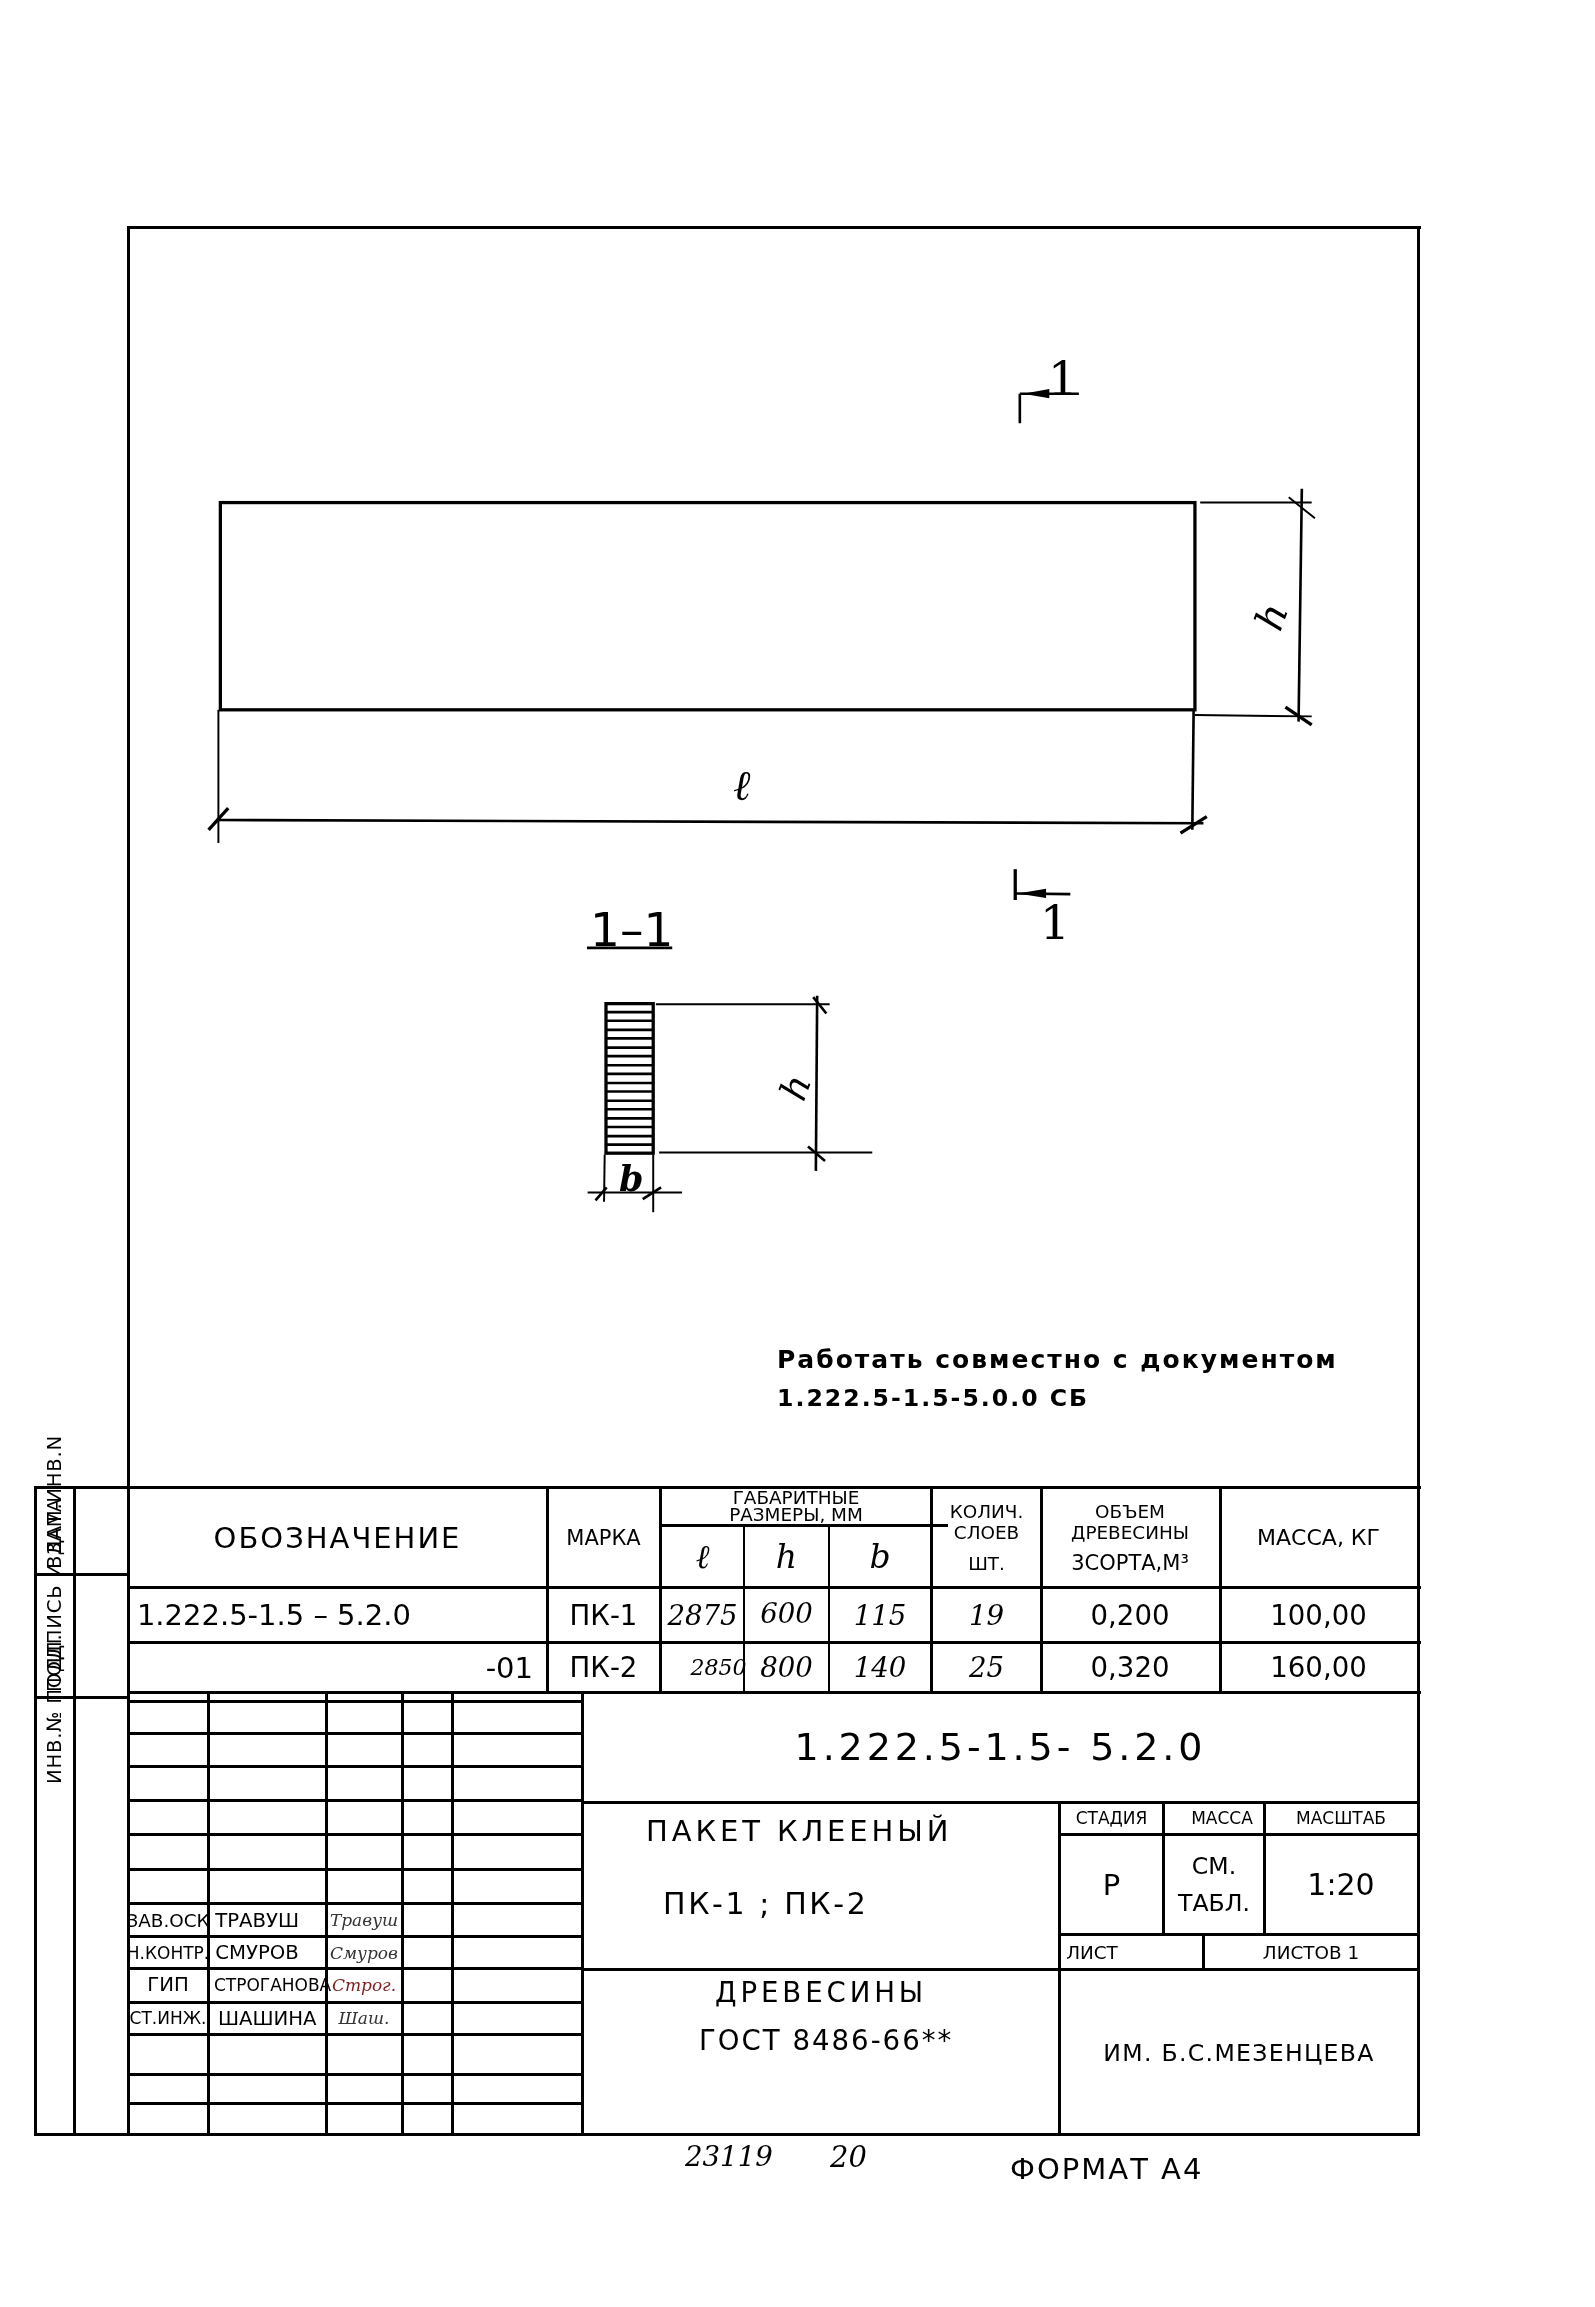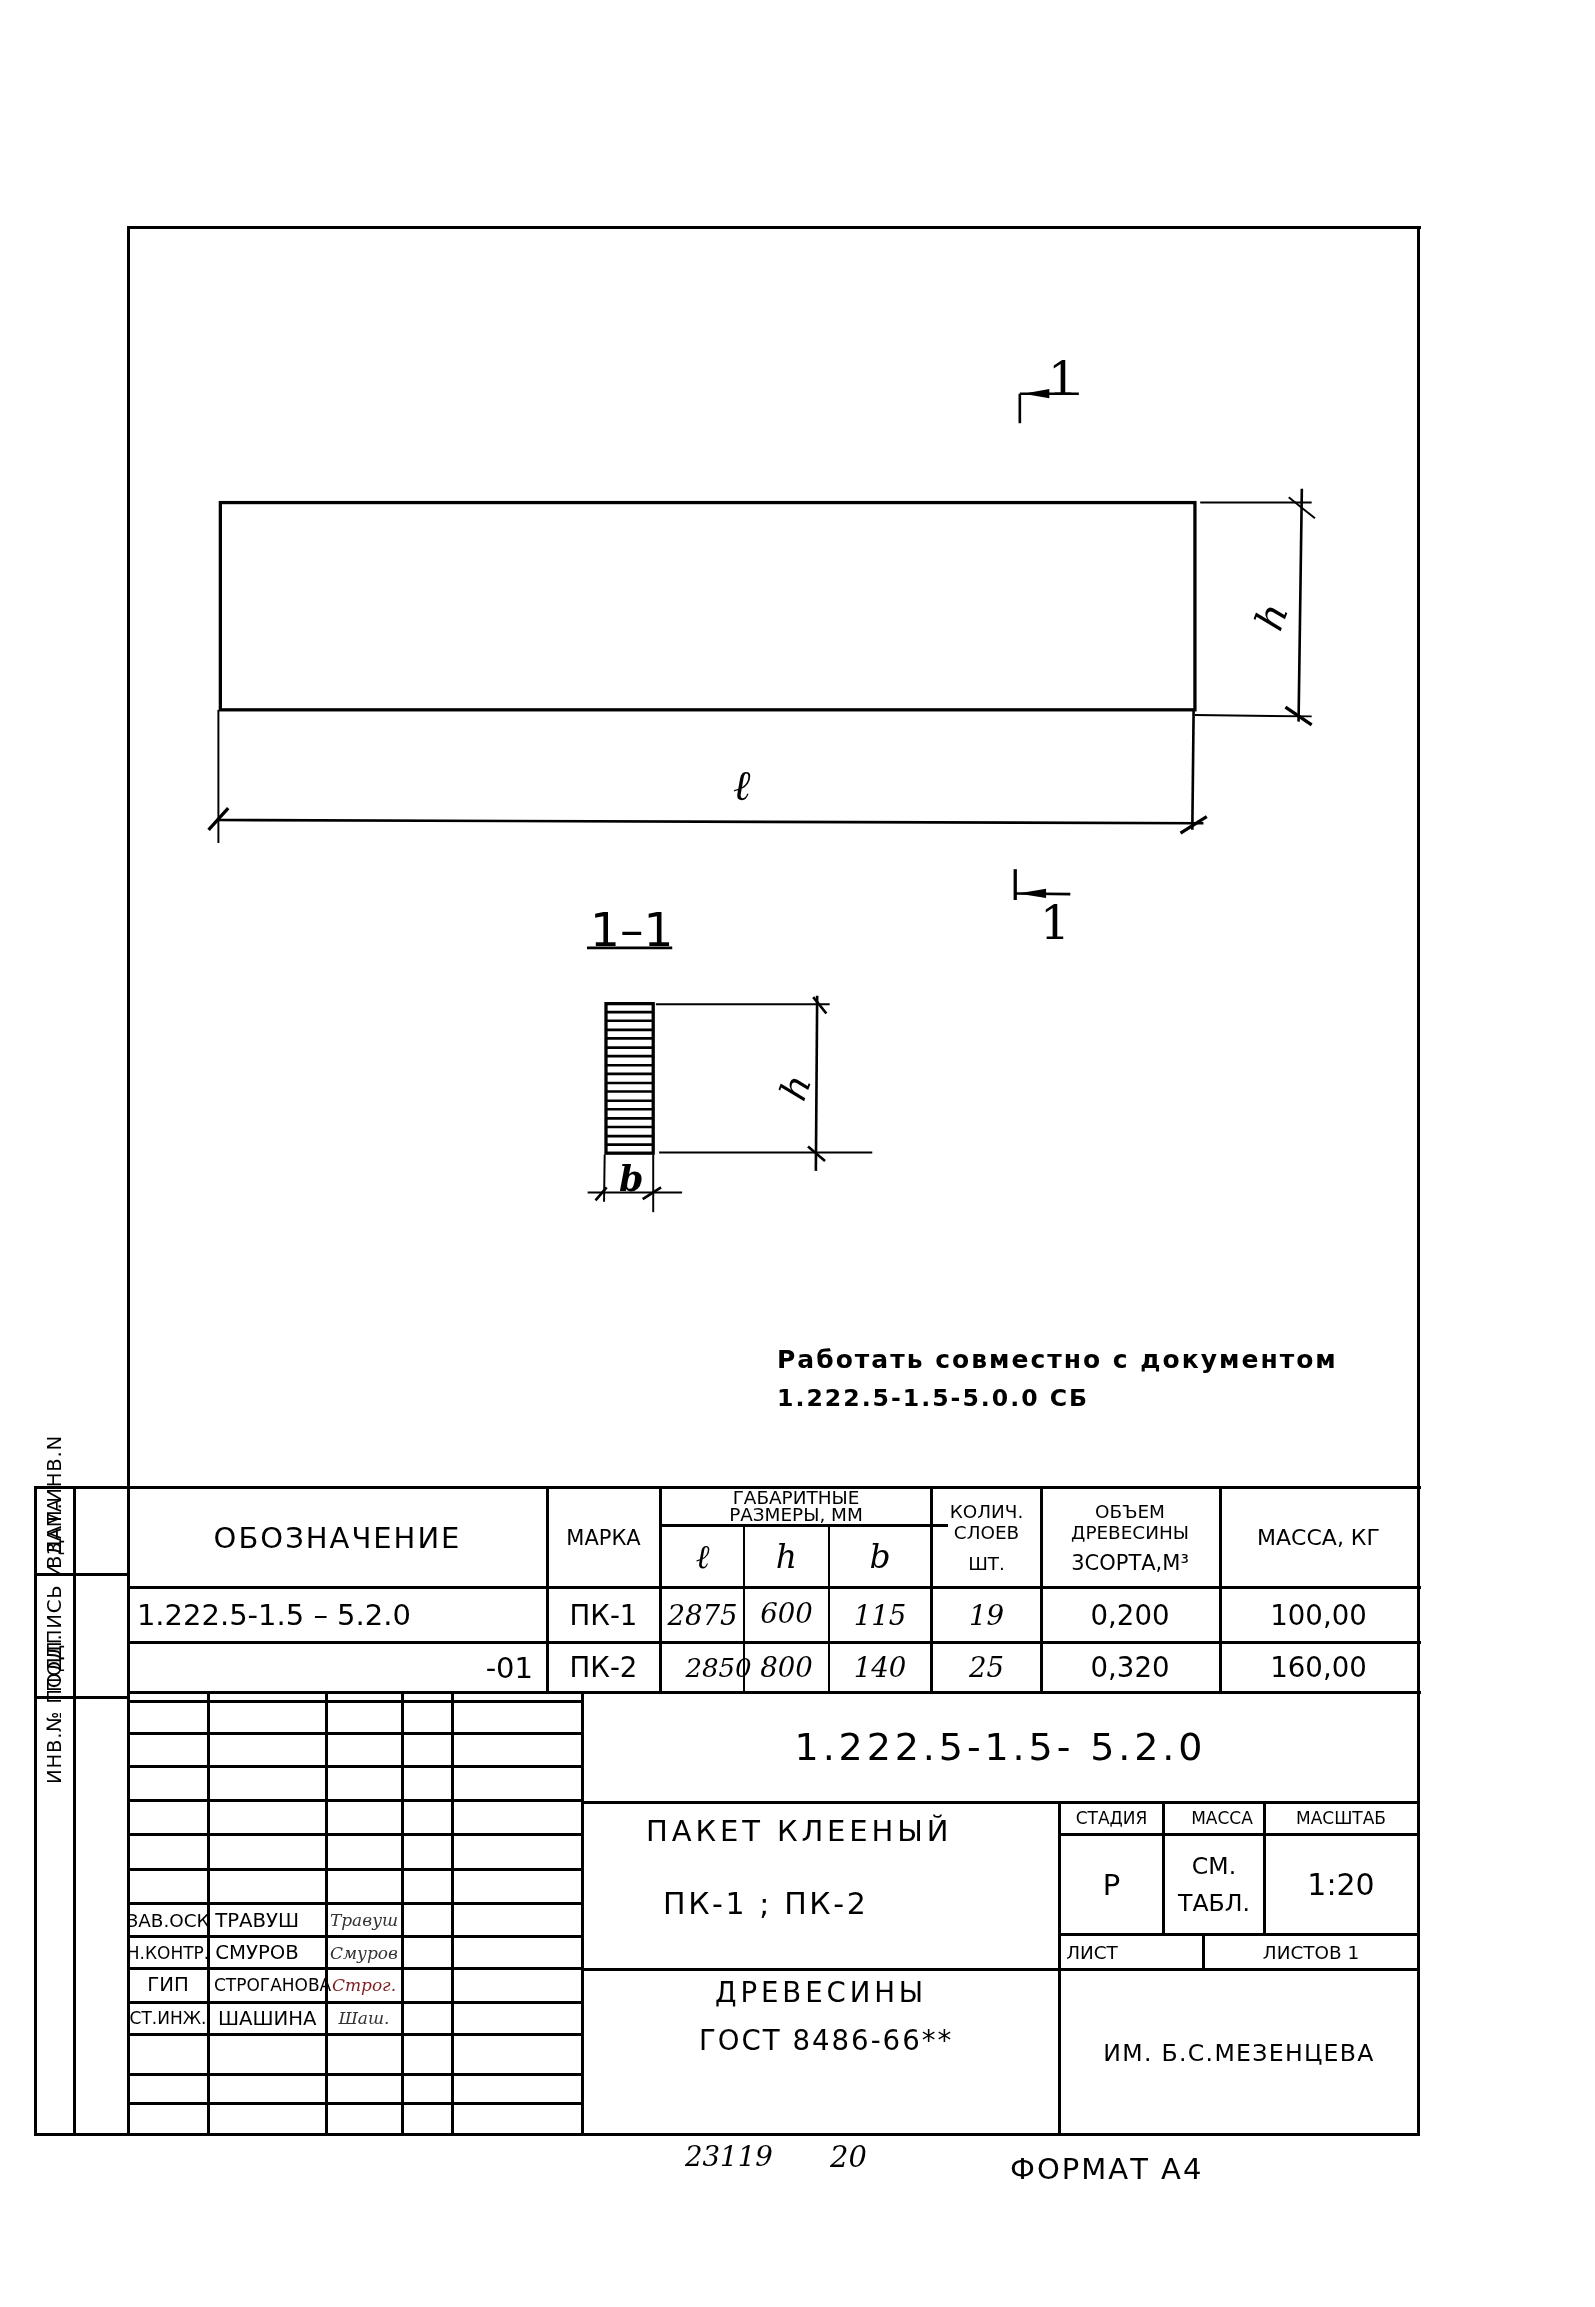--- a/index.html
+++ b/index.html
@@ -144,21 +144,21 @@
     <div class="cell it" style="left:745px;top:1589px;width:83px;height:48px;font-size:27.6px;">600</div>
     <div class="cell it" style="left:830px;top:1589px;width:100px;height:52px;font-size:27.6px;">115</div>
     <div class="cell it" style="left:933px;top:1589px;width:107px;height:52px;font-size:27.6px;">19</div>
     <div class="cell" style="left:1042px;top:1589px;width:176px;height:52px;font-size:27.6px;">0,200</div>
     <div class="cell" style="left:1221px;top:1589px;width:195px;height:52px;font-size:27.6px;">100,00</div>
   </div>
 
   <div>
     <div class="cell" style="left:129px;top:1644px;width:417px;height:47px;font-size:29px;justify-content:flex-end;padding-right:13px;">-01</div>
     <div class="cell" style="left:548px;top:1644px;width:111px;height:47px;font-size:27.6px;">ПК-2</div>
-    <div class="cell it" style="left:662px;top:1644px;width:81px;height:47px;font-size:26px;padding-left:32px;">2850</div>
+    <div class="cell it" style="left:662px;top:1644px;width:81px;height:47px;font-size:22px;padding-left:32px;">2850</div>
     <div class="cell it" style="left:745px;top:1644px;width:83px;height:47px;font-size:27.6px;">800</div>
     <div class="cell it" style="left:830px;top:1644px;width:100px;height:47px;font-size:27.6px;">140</div>
     <div class="cell it" style="left:933px;top:1644px;width:107px;height:47px;font-size:27.6px;border-radius:10px;">25</div>
     <div class="cell" style="left:1042px;top:1644px;width:176px;height:47px;font-size:27.6px;">0,320</div>
     <div class="cell" style="left:1221px;top:1644px;width:195px;height:47px;font-size:27.6px;">160,00</div>
   </div>
 </div>
 
 <div>
 

